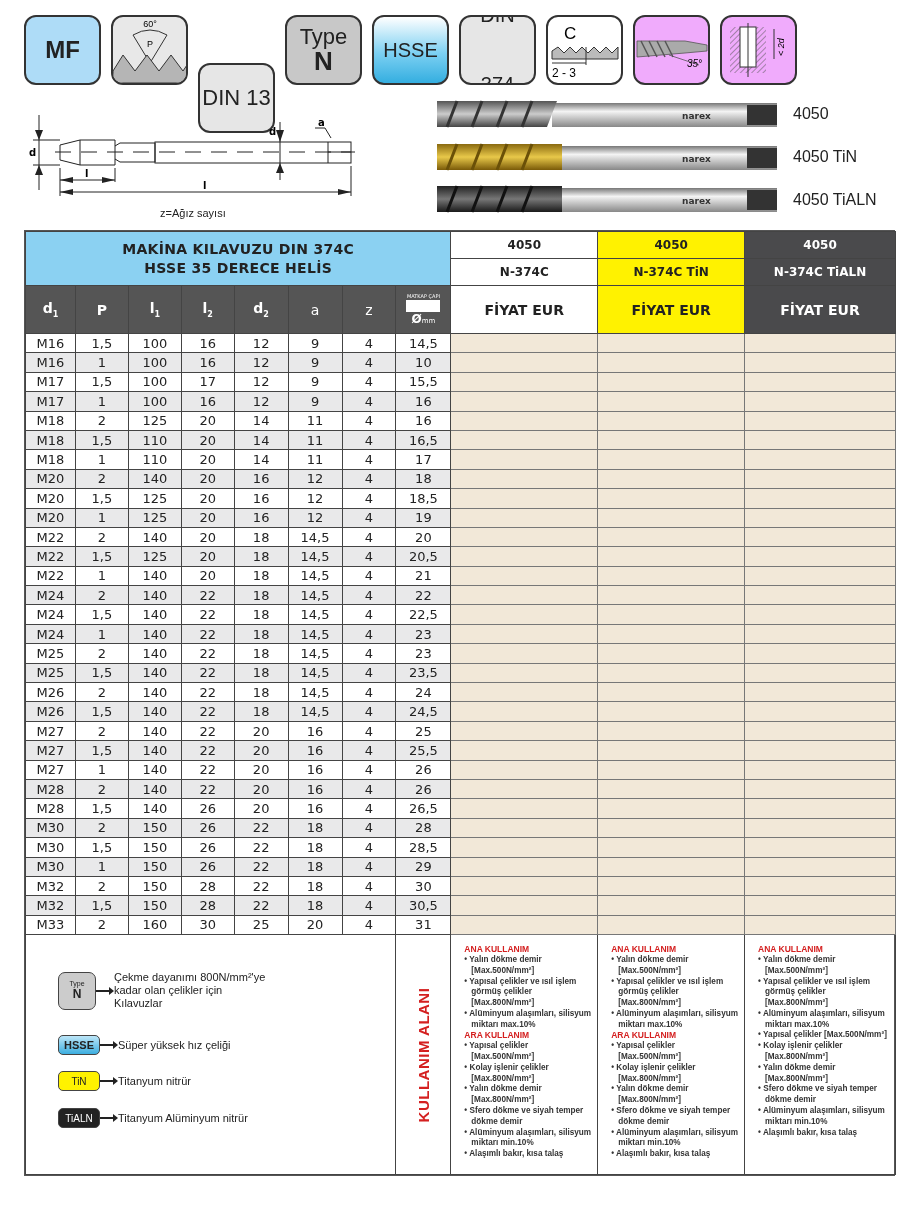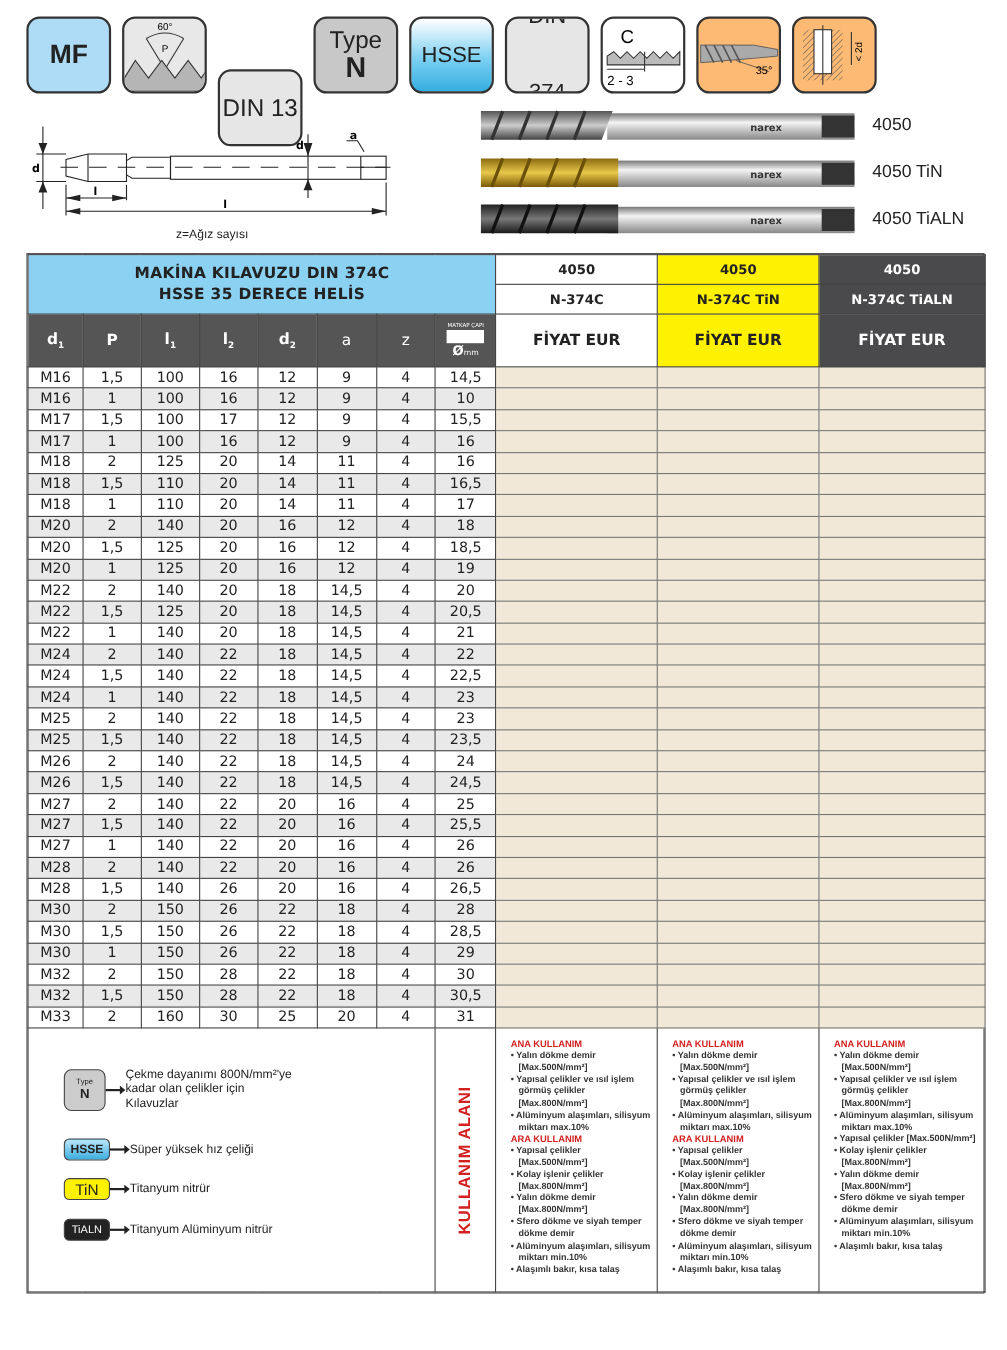--- a/index.html
+++ b/index.html
@@ -9,21 +9,21 @@
   .badges { position: absolute; top: 15px; left: 24px; display: flex; gap: 10px; }
   .badge { width: 77px; height: 70px; border: 2px solid #333; border-radius: 12px; display: flex; align-items: center; justify-content: center; flex-direction: column; font-family: "Liberation Sans", sans-serif; text-align: left; line-height: 1.05; overflow: hidden; position: relative; }
   .badge.mf { background: #aedcf7; font-weight: bold; font-size: 24px; }
   .badge.thread { background: #e8e8e8; }
   .badge.din13 { background: #e6e6e6; font-size: 22px; margin-top: 48px; }
   .badge.type { background: #c8c8c8; font-size: 22px; }
   .badge.type b { font-size: 26px; }
   .badge.hsse { background: linear-gradient(#ffffff 0%, #7cd0f2 55%, #34aee0 100%); font-size: 20px; }
   .badge.din374, .badge.iso { background: #e6e6e6; font-size: 20px; gap: 48px; }
   .badge.cham { background: #fff; }
-  .badge.helix, .badge.blind { background: #fdba74; }
+  .badge.helix, .badge.blind { background: #f0abfc; font-style: italic; }
 
   
   .drawing { position: absolute; left: 25px; top: 110px; width: 340px; height: 110px; }
   .drawing-caption { position: absolute; left: 160px; top: 207px; font-size: 11px; font-family: "Liberation Sans", sans-serif; }
 
   
   .tool { position: absolute; left: 437px; width: 340px; height: 34px; }
   .tool-label { position: absolute; left: 793px; font-size: 16px; font-family: "Liberation Sans", sans-serif; color: #222; }
 
   
@@ -671,21 +671,21 @@
             <div>kadar olan çelikler için</div>
             <div>Kılavuzlar</div>
           </div>
         </div>
         <div class="legend-row" style="top:100px">
           <div class="lg-badge" style="width:42px;height:20px;background:linear-gradient(#bde6f8,#3caee0);font-size:11px;font-weight:bold;">HSSE</div>
           <div class="arrow"></div>
           <span>Süper yüksek hız çeliği</span>
         </div>
         <div class="legend-row" style="top:136px">
-          <div class="lg-badge" style="width:42px;height:20px;background:#fff200;font-size:14px;text-align:right;">TiN</div>
+          <div class="lg-badge" style="width:42px;height:20px;background:#fff200;font-size:10px;text-align:right;">TiN</div>
           <div class="arrow"></div>
           <span>Titanyum nitrür</span>
         </div>
         <div class="legend-row" style="top:173px">
           <div class="lg-badge" style="width:42px;height:20px;background:#222;color:#fff;font-size:10px;">TiALN</div>
           <div class="arrow"></div>
           <span>Titanyum Alüminyum nitrür</span>
         </div>
       </td>
       <td class="usage-vertical">

